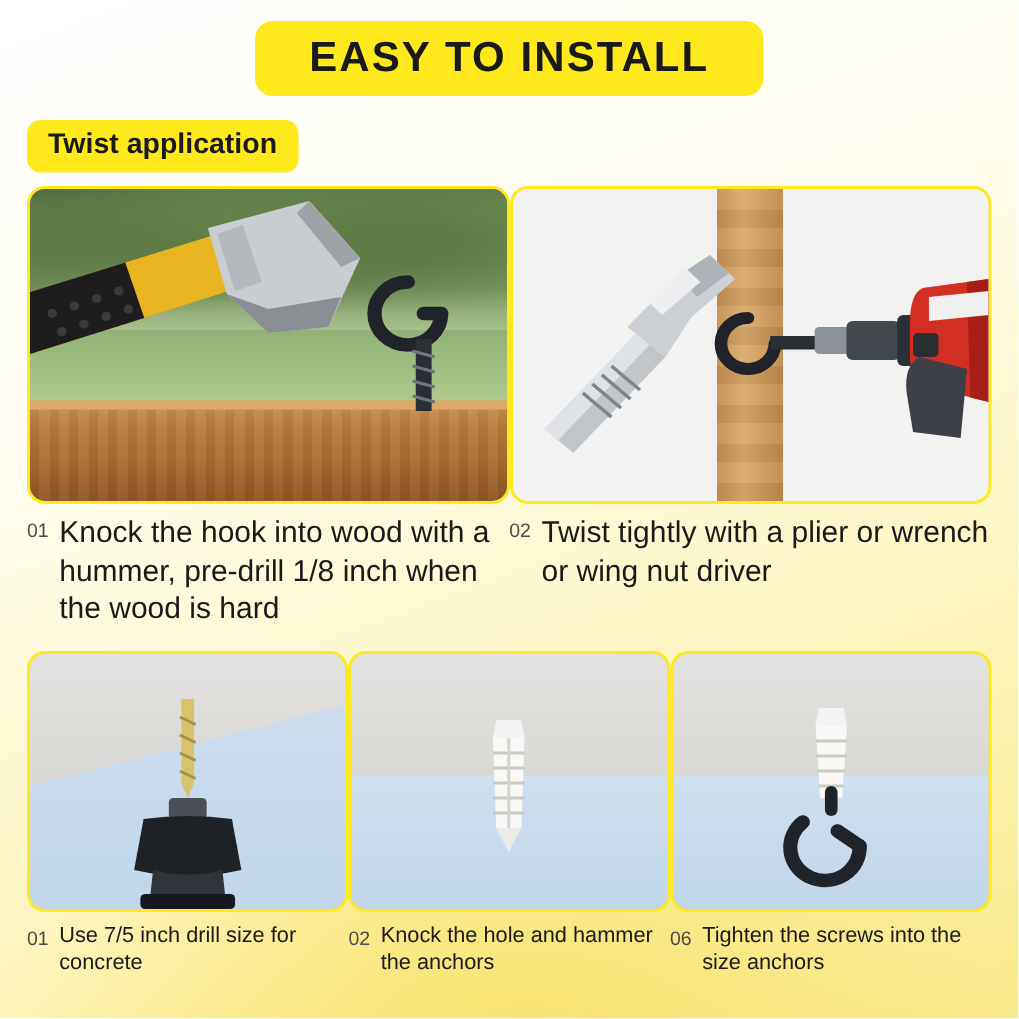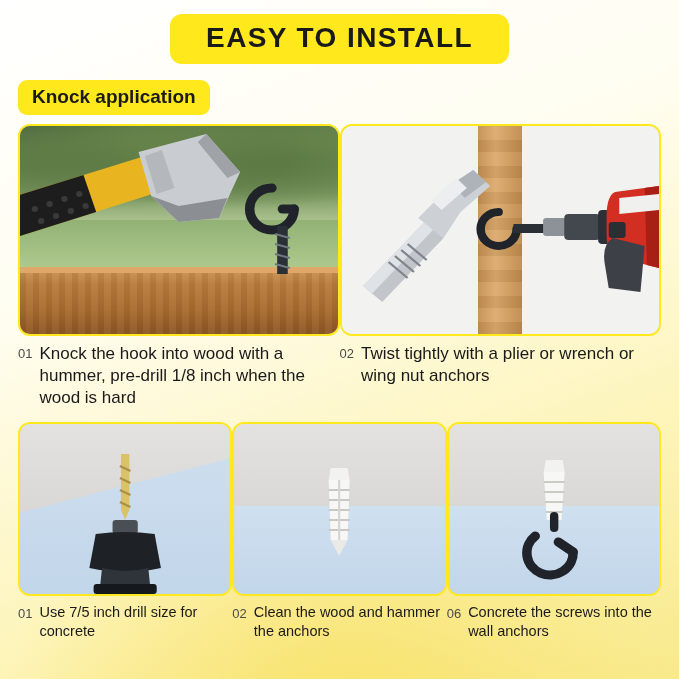--- a/index.html
+++ b/index.html
@@ -92,21 +92,21 @@
     margin-top: 7px;
   }
   .num {
     font-size: 13px;
     color: #4a4a4a;
     padding-top: 3px;
     flex: none;
   }
   .num-sm { font-size: 13px; }
   .ctext {
-    font-size: 17px;
+    font-size: 20px;
     line-height: 1.28;
     color: #1a1a1a;
   }
   .ctext-sm { font-size: 14.5px; line-height: 1.26; }
 
   .spacer-lg { height: 14px; }
 
   
 
   
@@ -177,21 +177,21 @@
 <body>
 
 <div class="page">
   <div class="content">
 
     <div class="title-wrap">
       <div class="title">EASY TO INSTALL</div>
     </div>
 
     <div>
-      <div class="section-head">Knock application</div>
+      <div class="section-head">Twist application</div>
 
       <div class="row">
 
         <div class="card">
           <div class="photo wood">
             <div class="scene-hammer">
               <div class="sky"></div>
               <div class="trees"></div>
               <div class="grass"></div>
               <div class="wood-board">
@@ -276,21 +276,21 @@
                   <path d="M286 62 L300 60 L300 142 L288 139 Z" fill="#a81f16"></path>
                   <path d="M256 112 q-10 6 -8 24 l4 26 L282 166 L286 120 Z" fill="#3d4147"></path>
                   <rect x="252" y="96" width="16" height="16" rx="3" fill="#2b2e33"></rect>
                   <path d="M262 72 L300 68 L300 84 L262 88 Z" fill="#f0f0ee"></path>
                 </g>
               </svg>
             </div>
           </div>
           <div class="caption">
             <span class="num">02</span>
-            <span class="ctext">Twist tightly with a plier or wrench or wing nut anchors</span>
+            <span class="ctext">Twist tightly with a plier or wrench or wing nut driver</span>
           </div>
         </div>
 
       </div>
     </div>
 
     <div class="spacer-lg"></div>
 
     <div>
 
@@ -343,21 +343,21 @@
                     <line x1="90" y1="96" x2="110" y2="96"></line>
                     <line x1="90" y1="106" x2="110" y2="106"></line>
                   </g>
                   <line x1="100" y1="56" x2="100" y2="116" stroke="#d5d5d0" stroke-width="2"></line>
                 </g>
               </svg>
             </div>
           </div>
           <div class="caption">
             <span class="num num-sm">02</span>
-            <span class="ctext ctext-sm">Clean the wood and hammer the anchors</span>
+            <span class="ctext ctext-sm">Knock the hole and hammer the anchors</span>
           </div>
         </div>
 
         <div class="card">
           <div class="photo concrete">
             <div class="scene-conc">
               <div class="conc-top"></div>
               <div class="conc-blue flat" style="height:52%;"></div>
               <svg width="100%" height="100%" viewBox="0 0 200 170" preserveAspectRatio="none" style="position:absolute;inset:0;">
                 <g>
@@ -373,21 +373,21 @@
                 <g>
                   <path d="M100 92 L100 104" stroke="#20242a" stroke-width="8" stroke-linecap="round"></path>
                   <path d="M82 112 a22 22 0 1 0 36 16" fill="none" stroke="#20242a" stroke-width="9" stroke-linecap="round"></path>
                   <path d="M118 128 L104 118" fill="none" stroke="#20242a" stroke-width="9" stroke-linecap="round"></path>
                 </g>
               </svg>
             </div>
           </div>
           <div class="caption">
             <span class="num num-sm">06</span>
-            <span class="ctext ctext-sm">Concrete the screws into the wall anchors</span>
+            <span class="ctext ctext-sm">Tighten the screws into the size anchors</span>
           </div>
         </div>
 
       </div>
     </div>
 
   </div>
 </div>
 
 </body></html>

